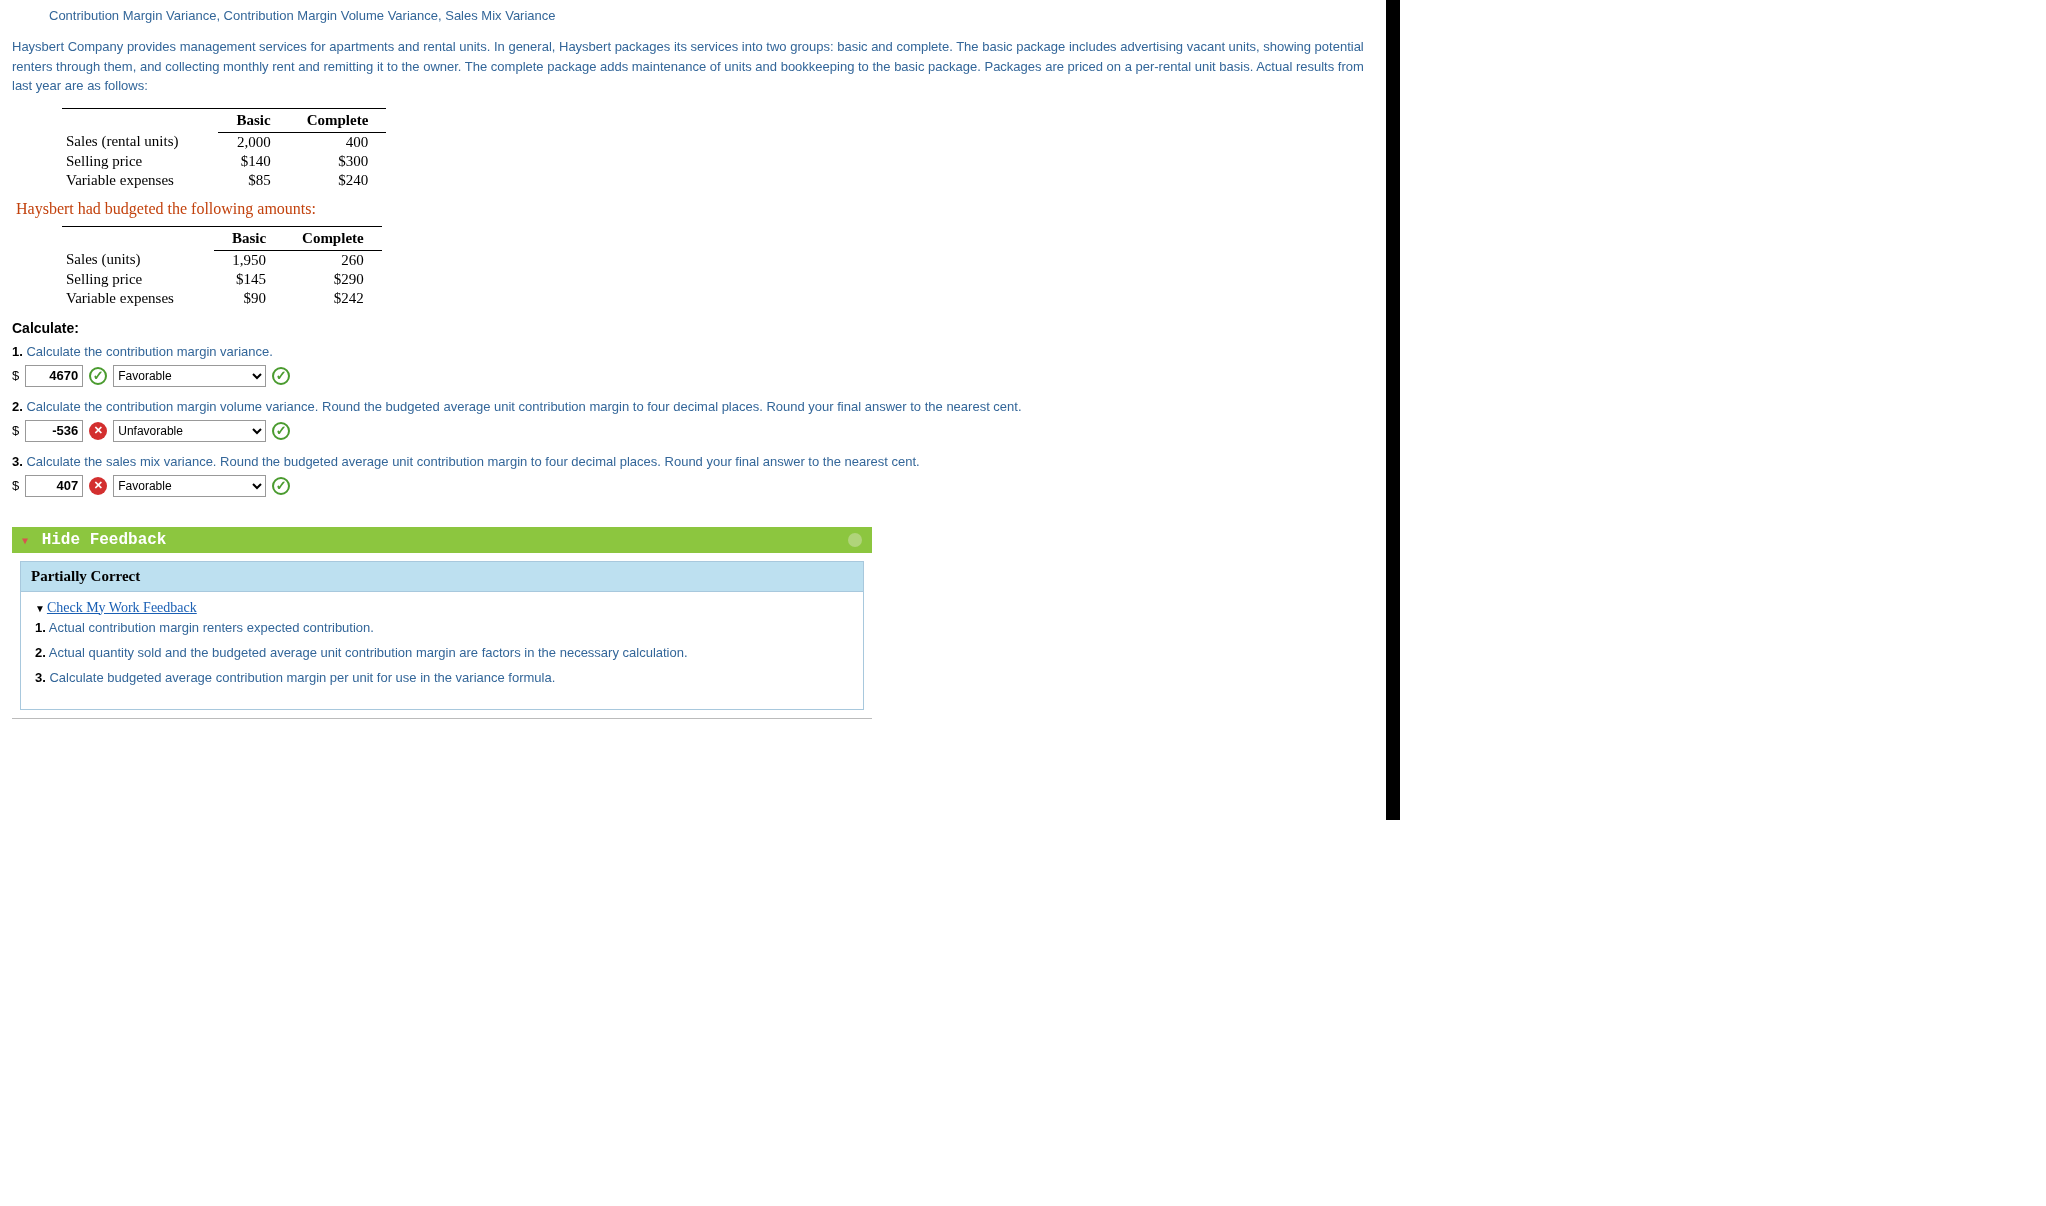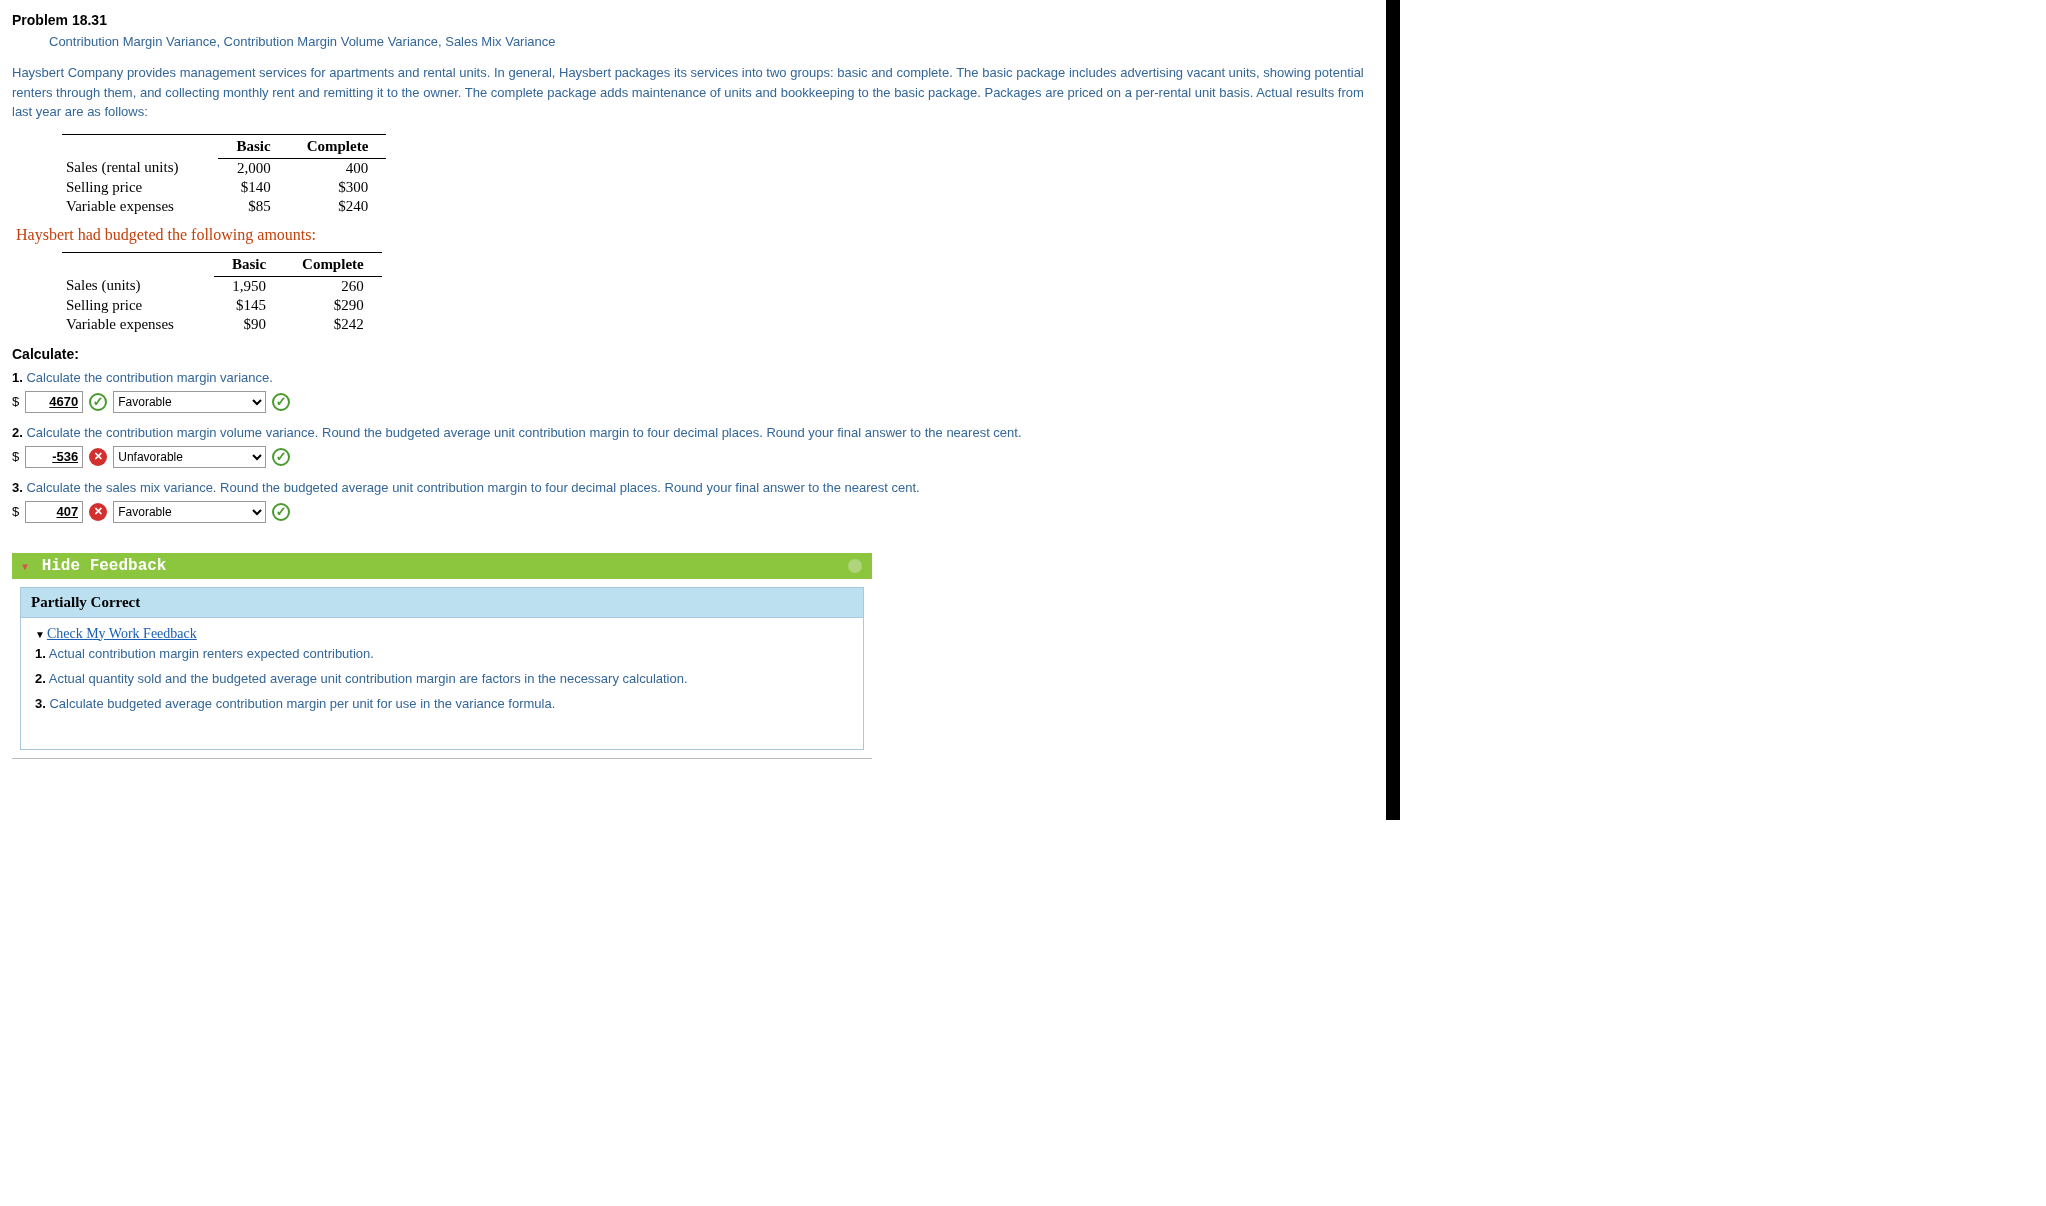--- a/index.html
+++ b/index.html
@@ -85,21 +85,20 @@
   }
   .dollar { color: #000; font-size: 13px; }
   .answer-input {
     width: 58px;
     height: 22px;
     border: 1px solid #999;
     text-align: right;
     padding: 0 4px;
     font-size: 13px;
     font-weight: bold;
-    text-decoration: underline;
   }
   .select-box {
     height: 22px;
     border: 1px solid #999;
     font-size: 12px;
     width: 153px;
     background: #fff;
   }
   .icon {
     width: 18px;
@@ -153,42 +152,41 @@
   .feedback-status {
     background: #bde0f0;
     font-family: Georgia, serif;
     font-weight: bold;
     font-size: 15px;
     padding: 6px 10px;
     color: #000;
     border-bottom: 1px solid #a8c8dd;
   }
   .feedback-content {
-    padding: 8px 14px 28px 14px;
+    padding: 8px 14px 14px 14px;
     font-size: 13px;
   }
   .feedback-link {
     color: #1a5fb4;
     text-decoration: underline;
     font-family: Georgia, serif;
     font-size: 14px;
   }
   .feedback-link .tri2 { font-size: 10px; color:#000; text-decoration:none; display:inline-block; margin-right:2px;}
   .feedback-item {
     color: #336699;
     margin: 4px 0 10px 0;
   }
   .feedback-item .n { color: #000; font-weight: bold; }
 </style>
 </head>
 <body>
 
 <div class="page">
 
-  <div class="problem-title">Problem 18.31</div>
   <div class="subtitle">Contribution Margin Variance, Contribution Margin Volume Variance, Sales Mix Variance</div>
   <div class="body-text">Haysbert Company provides management services for apartments and rental units. In general, Haysbert packages its services into two groups: basic and complete. The basic package includes advertising vacant units, showing potential renters through them, and collecting monthly rent and remitting it to the owner. The complete package adds maintenance of units and bookkeeping to the basic package. Packages are priced on a per-rental unit basis. Actual results from last year are as follows:</div>
 
   <table class="data-table">
     <tbody>
         <tr class="toprule">
       <th class="rowhead"></th>
       <th>Basic</th>
       <th>Complete</th>
     </tr>

